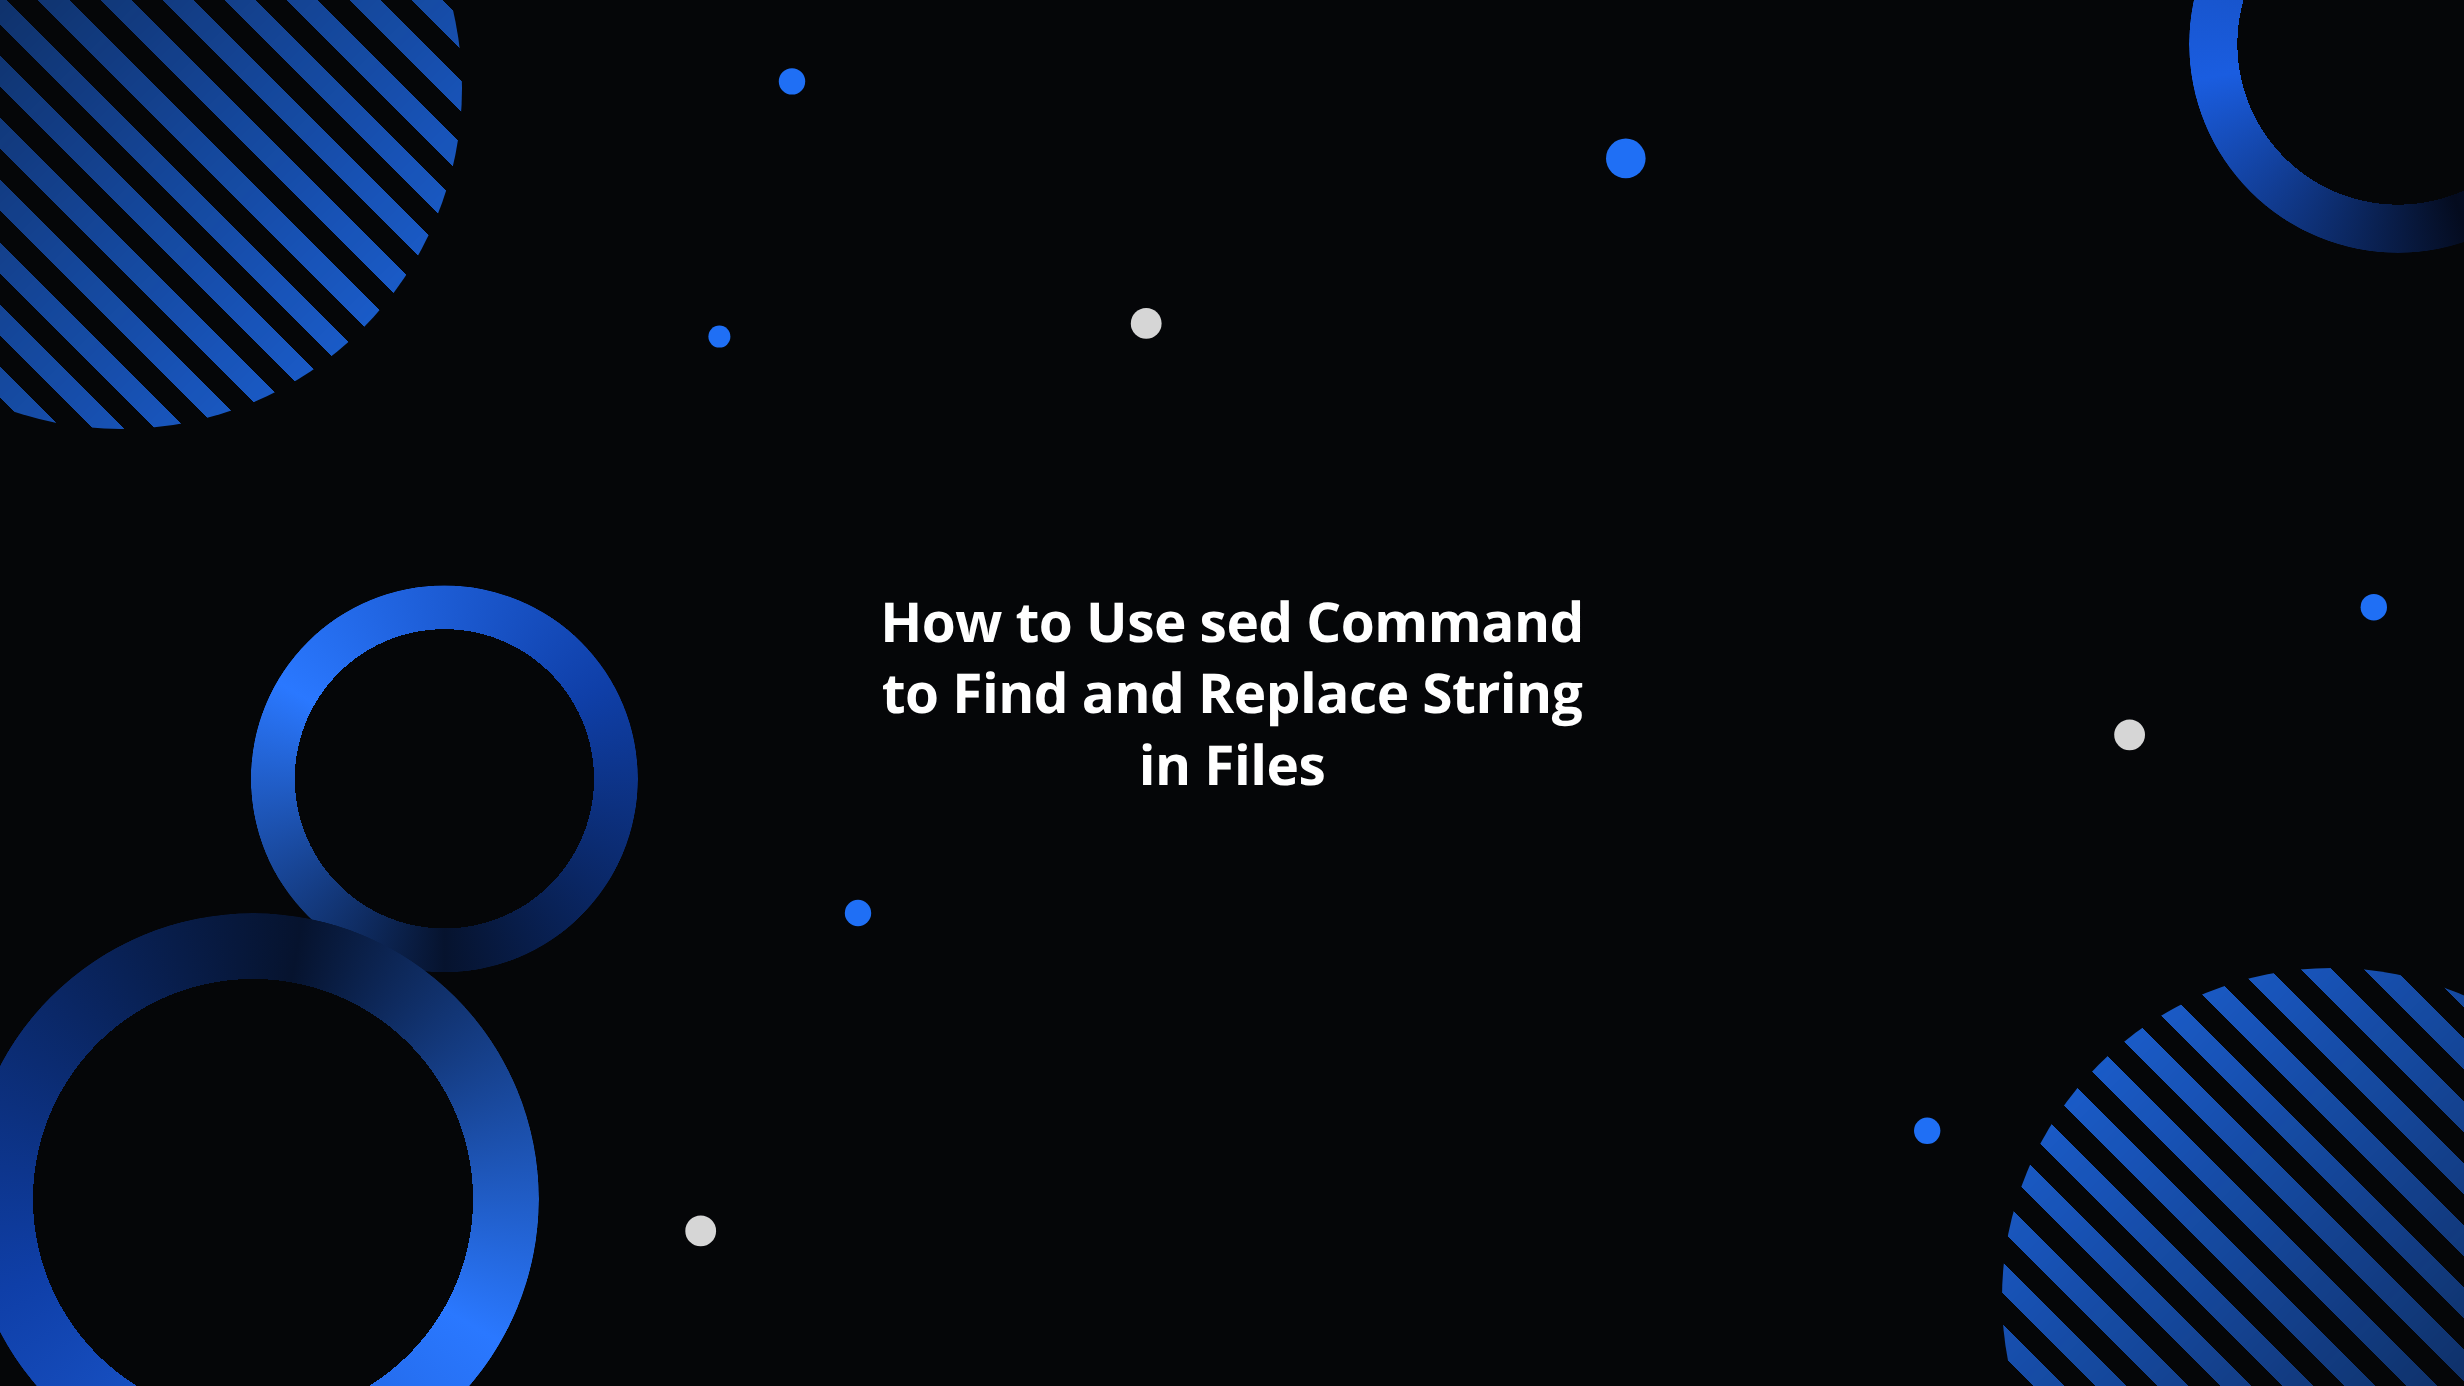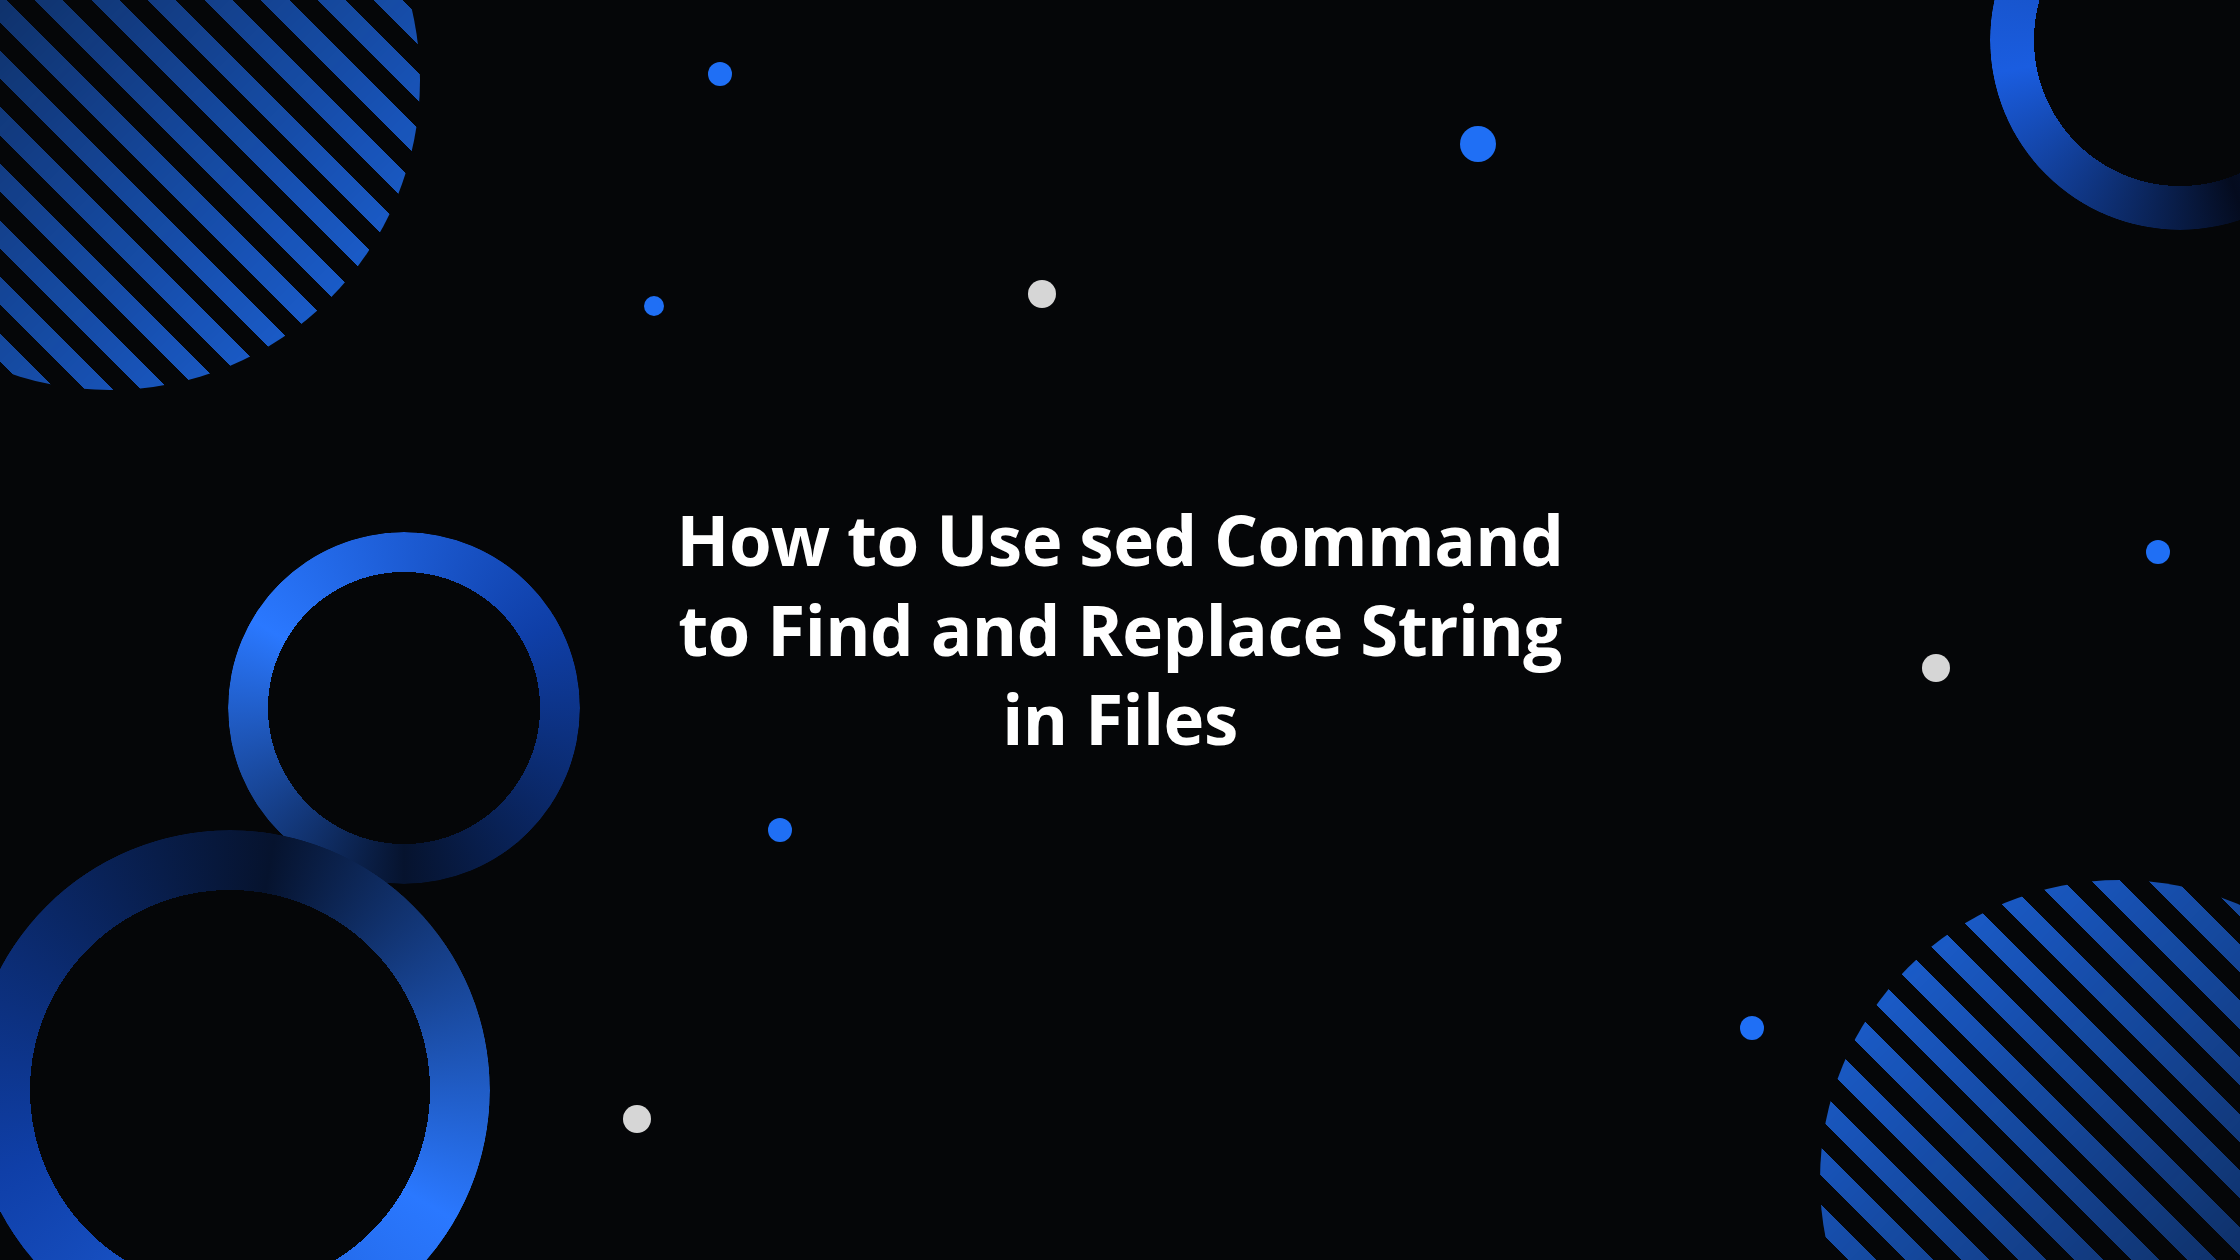--- a/index.html
+++ b/index.html
@@ -16,21 +16,21 @@
     width: 2240px;
     height: 1260px;
     background: #050608;
   }
   .title {
     position: absolute;
     left: 50%;
     top: 50%;
     transform: translate(-50%, -50%);
     color: #ffffff;
-    font-size: 69px;
+    font-size: 50px;
     font-weight: 700;
     line-height: 1.3;
     text-align: center;
     white-space: pre-line;
     letter-spacing: -0.5px;
   }
   .dot {
     position: absolute;
     border-radius: 50%;
   }

